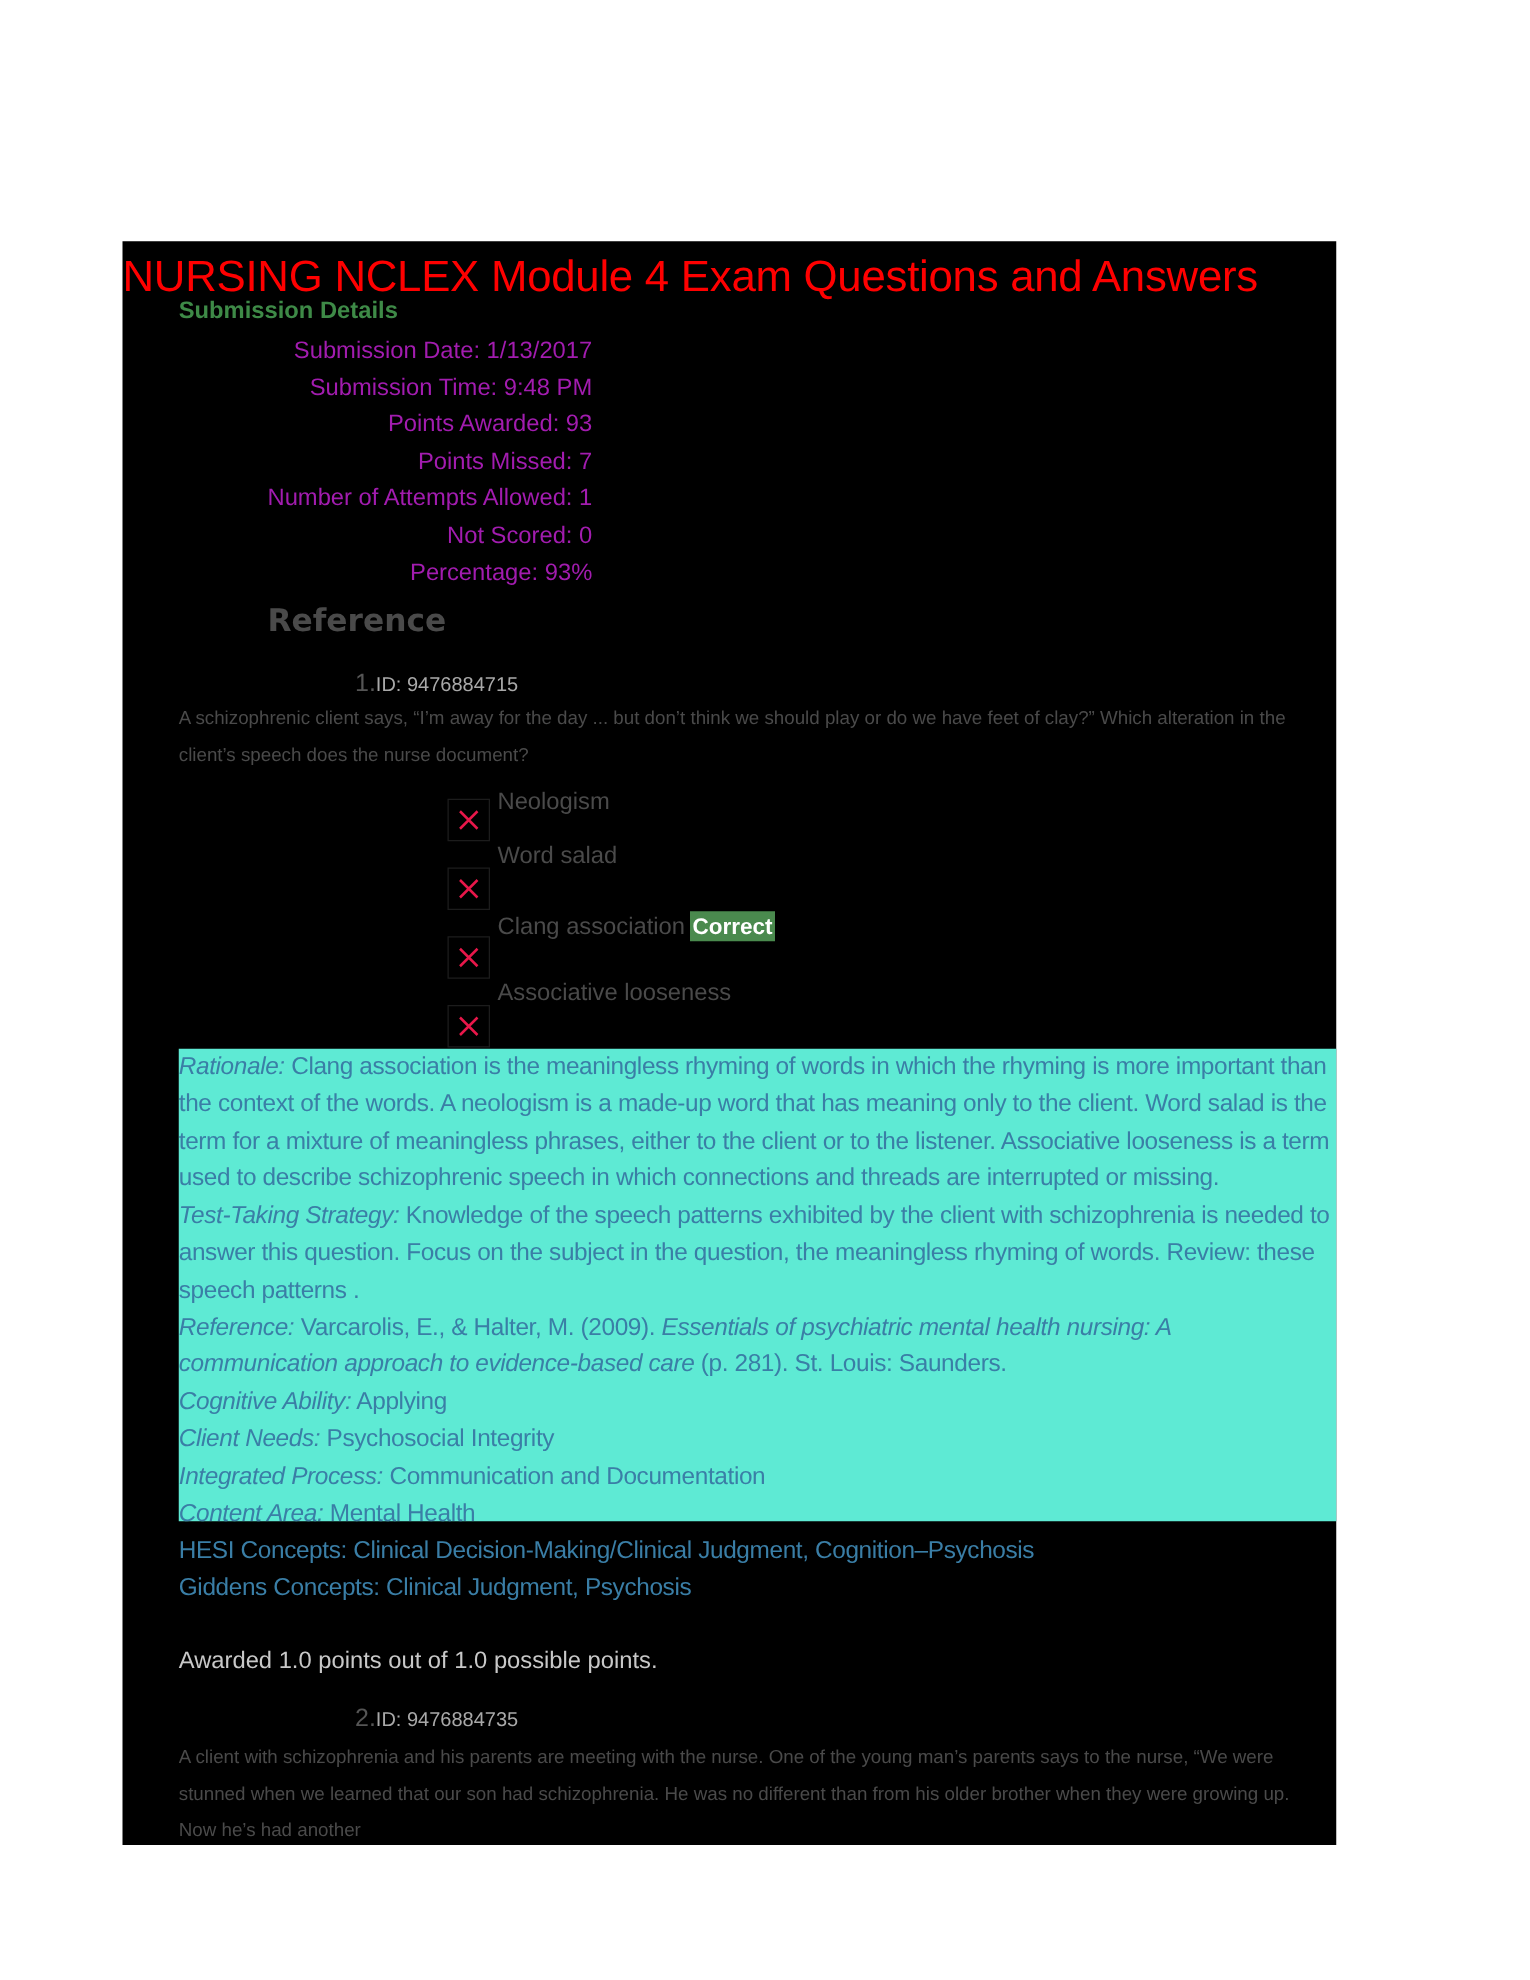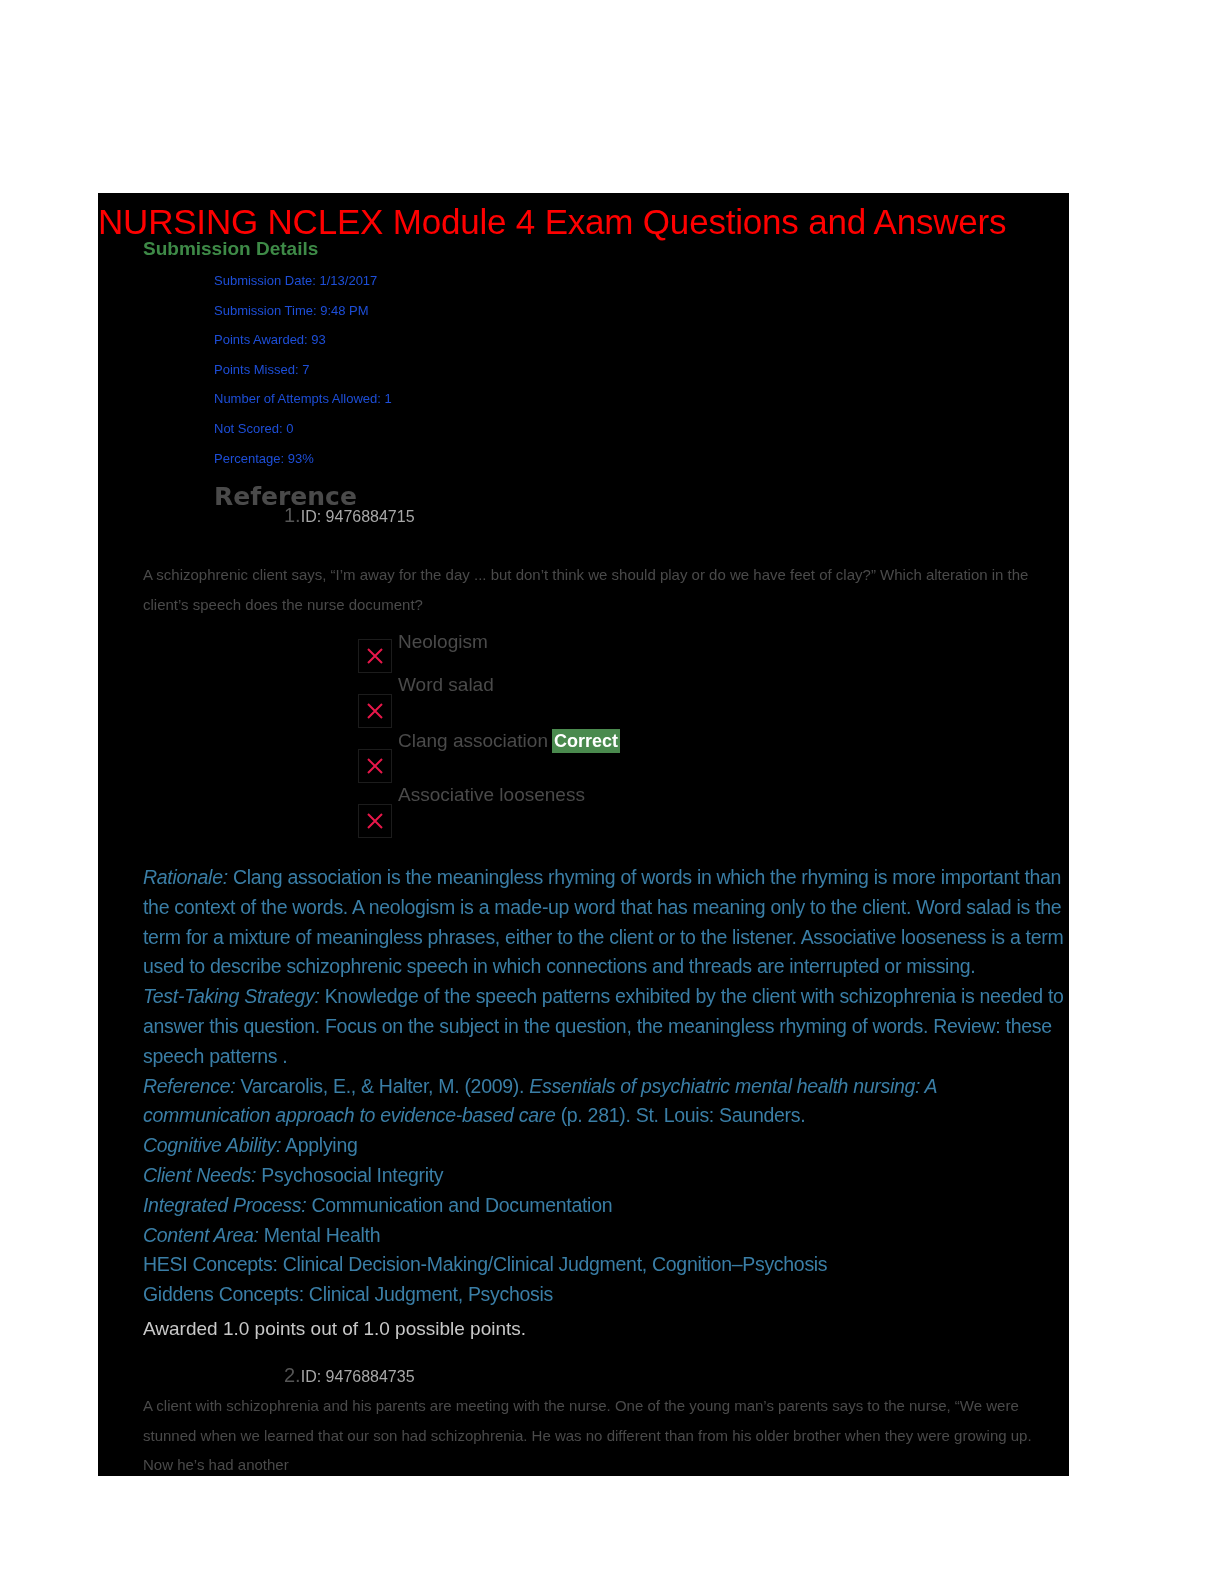--- a/index.html
+++ b/index.html
@@ -17,21 +17,21 @@
       font-size: 35px; color: #ff0000; white-space: nowrap; letter-spacing: -0.2px;
       line-height: 44px;
       margin-top: 15px;
     }
     .sub-heading {
       position: absolute; left: 143px; top: 238px;
       font-size: 19px; font-weight: bold; color: #3e8a47;
     }
     .details { position: absolute; left: 214px; top: 266px; }
     .details .row {
-      font-size: 13px; color: #1d4ed8; height: 29.6px; line-height: 29.6px; white-space: nowrap;
+      font-size: 19px; color: #a21caf; height: 29.6px; line-height: 29.6px; white-space: nowrap; text-align: right;
     }
     .questions-heading {
       position: absolute; left: 214px; top: 482px;
       font-family: "DejaVu Sans", sans-serif; font-weight: bold;
       font-size: 25px; color: #4a4a4a;
     }
     .q-id {
       position: absolute; left: 284px; white-space: nowrap; color: #9a9a9a;
     }
     .q-id .num { font-size: 20px; color: #555; }
@@ -46,22 +46,22 @@
     .option-box {
       position: absolute; left: 358px; width: 34px; height: 34px;
       border: 1px solid #1c1c1c; box-sizing: border-box;
       display: flex; align-items: center; justify-content: center;
     }
     .correct-badge {
       display: inline-block; background: #4a8a4e; color: #ffffff; font-weight: bold;
       font-size: 18px; padding: 0 2px; line-height: 24px; margin-left: 4px;
     }
     .rationale {
-      position: absolute; left: 143px; top: 863px; width: 926px; height: 529px;
-      background: #000000;
+      position: absolute; left: 143px; top: 839px; width: 926px; height: 378px;
+      background: #5eead4;
     }
     .rationale .para {
       font-size: 19.5px; line-height: 29.8px; color: #3a7ea6;
       letter-spacing: -0.3px; padding-right: 4px;
     }
     .rationale .lbl { font-style: italic; }
     .rationale .it { font-style: italic; }
     .awarded {
       position: absolute; left: 143px; top: 1318px;
       font-size: 19px; color: #c8c8c8; white-space: nowrap;
@@ -81,21 +81,21 @@
   <div class="row">Submission Time: 9:48 PM</div>
   <div class="row">Points Awarded: 93</div>
   <div class="row">Points Missed: 7</div>
   <div class="row">Number of Attempts Allowed: 1</div>
   <div class="row">Not Scored: 0</div>
   <div class="row">Percentage: 93%</div>
 </div>
 
 <div class="questions-heading">Reference</div>
 
-<div class="q-id" style="top:504px;">
+<div class="q-id" style="top:536px;">
   <span class="num">1.</span><span class="id">ID: 9476884715</span>
 </div>
 <div class="q-text" style="top:560px;">A schizophrenic client says, “I’m away for the day ... but don’t think we should play or do we have feet of clay?” Which alteration in the client’s speech does the nurse document?</div>
 
 <div class="option-label" style="top:631px;">Neologism</div>
 <div class="option-box" style="top:639px;">
   <svg width="18" height="18" viewBox="0 0 18 18">
       <path d="M2 2 L16 16 M16 2 L2 16" stroke="#e8174a" stroke-width="2"></path>
     </svg>
 </div>

